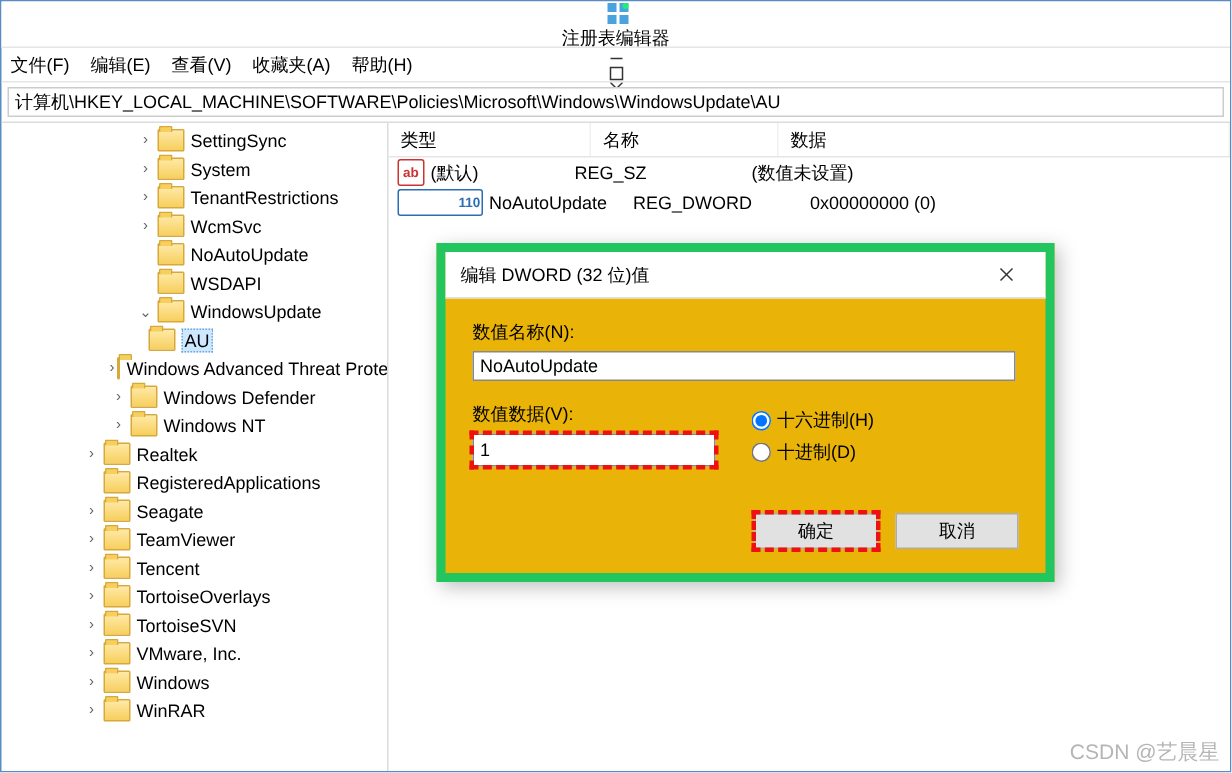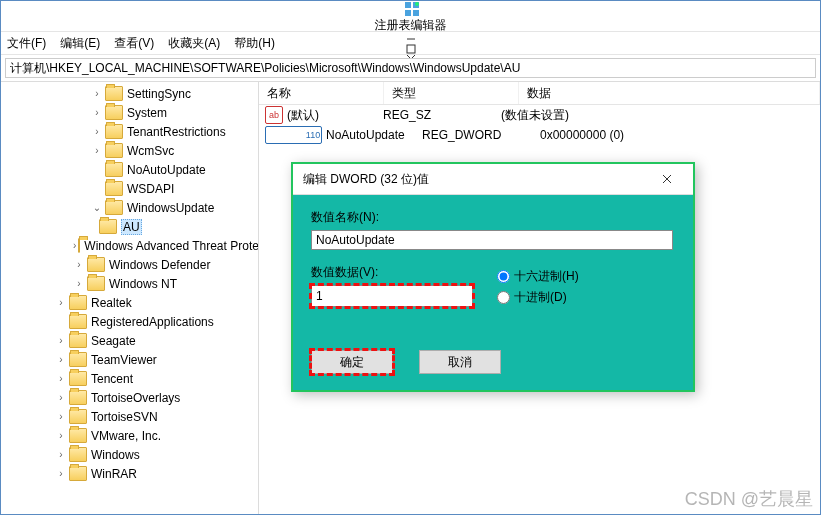--- a/index.html
+++ b/index.html
@@ -129,35 +129,35 @@
   .c-data { flex: 1; }
   .list-body .lrow {
     display: flex; align-items: center;
     height: 20px;
     padding-left: 6px;
   }
   .lrow .ic {
     width: 16px; height: 16px; margin-right: 4px;
     display: inline-flex; align-items:center; justify-content:center;
     border-radius: 2px;
-    font-size: 9px; font-weight: normal; text-align: right;
+    font-size: 9px; font-weight: bold; text-align: right;
   }
   .ic.sz { background:#fff; border:1px solid #c33; color:#c33; }
   .ic.dw { background:#fff; border:1px solid #2a6db3; color:#2a6db3;padding-left:39px; }
   .lrow .n { width: 96px; }
   .lrow .t { width: 118px; }
   .lrow .d { flex: 1; }
 
   
   .dialog {
     position: absolute;
     left: 291px; top: 162px;
     width: 400px;
-    background: #14b8a6;
-    border: 2px solid #22c55e;
+    background: #eab308;
+    border: 6px solid #22c55e;
     box-shadow: 3px 3px 12px rgba(0,0,0,0.25);
     font-size: 12px;
   }
   .dialog .d-titlebar {
     height: 30px;
     background: #fff;
     display: flex; align-items: center;
     padding: 0 6px 0 10px;
     border-bottom: 1px solid #ddd;
   }
@@ -188,34 +188,34 @@
     border: 1px solid #888;
     background: #fff;
     padding: 1px 4px;
     box-sizing: border-box;
     font-family: inherit; font-size: 12px;
   }
   .hl-red { outline: 3px dashed #e11; outline-offset: -1px; }
   .radio-row { display:flex; align-items:center; gap:4px; margin: 4px 0; }
   .radio-row input { margin:0; }
   .d-buttons {
-    display: flex; gap: 26px;
-    margin-top: 40px;
+    display: flex; justify-content: flex-end; gap: 12px;
+    margin-top: 28px;
   }
   .btn {
     width: 82px; height: 24px;
     background: #e1e1e1;
     border: 1px solid #adadad;
     font-family: inherit; font-size: 12px;
   }
   .watermark {
     position: absolute;
     right: 8px; bottom: 4px;
     color: rgba(120,120,120,0.55);
-    font-size: 18px;
+    font-size: 14px;
     font-family: "Microsoft YaHei", sans-serif;
     pointer-events: none;
   }
 </style>
 </head>
 <body>
 
 <div class="window">
 
   <div class="titlebar">
@@ -368,22 +368,22 @@
               <span class="exp">›</span>
               <span class="fld"></span>
               <span class="lbl">WinRAR</span>
             </div>
           </div>
       </div>
     </div>
 
     <div class="list-pane">
       <div class="list-header">
+        <div class="col c-type">类型</div>
         <div class="col c-name">名称</div>
-        <div class="col c-type">类型</div>
         <div class="col c-data">数据</div>
       </div>
       <div class="list-body" id="list">
           <div class="lrow">
             <span class="ic sz">ab</span>
             <span class="n">(默认)</span>
             <span class="t">REG_SZ</span>
             <span class="d">(数值未设置)</span>
           </div>
           <div class="lrow">

